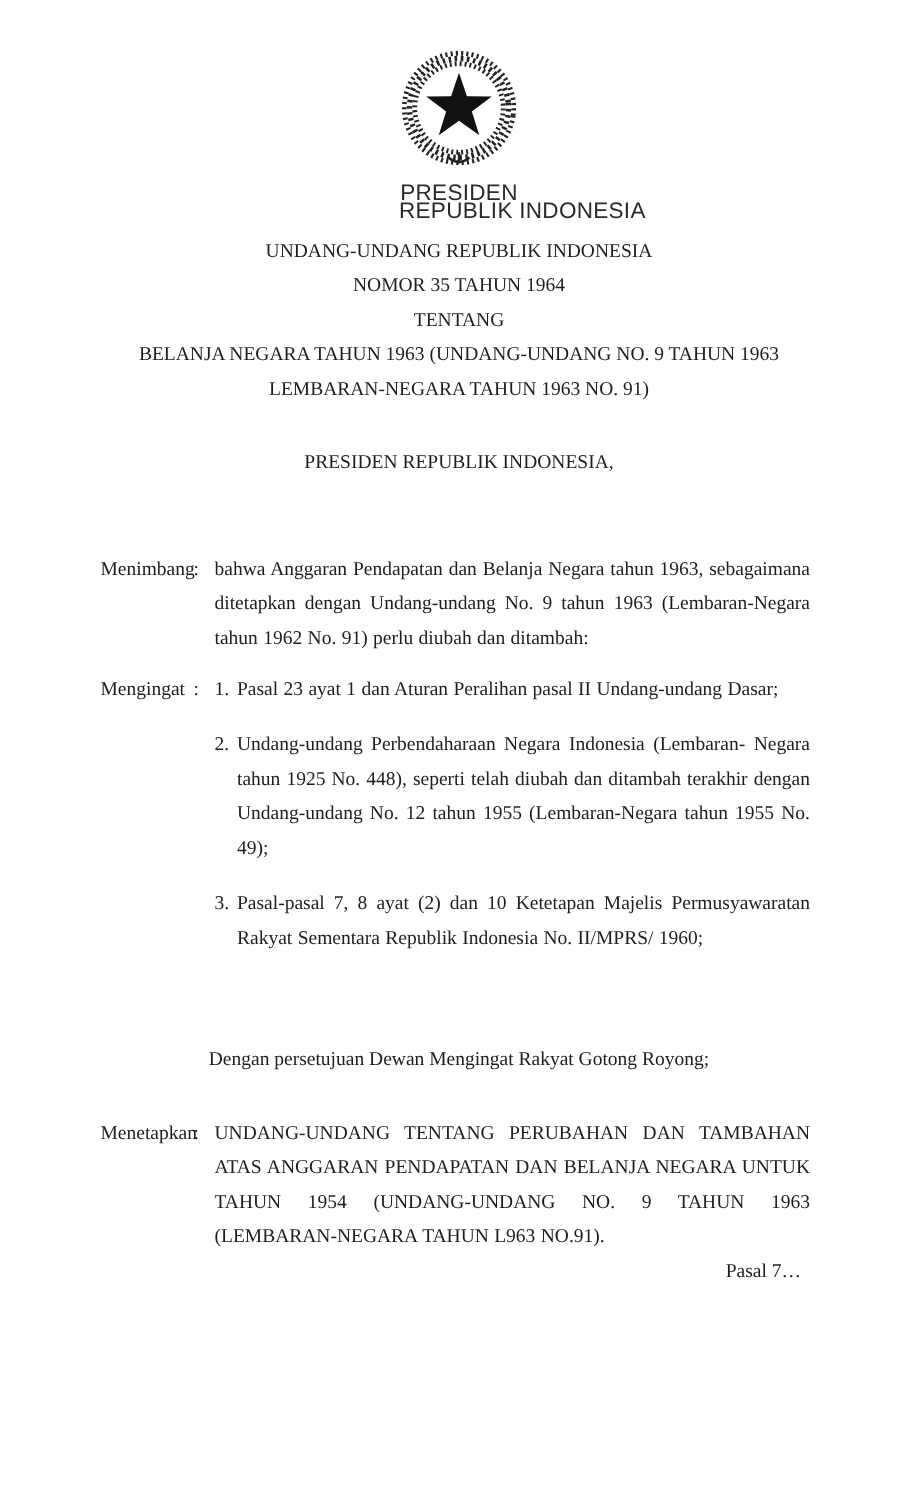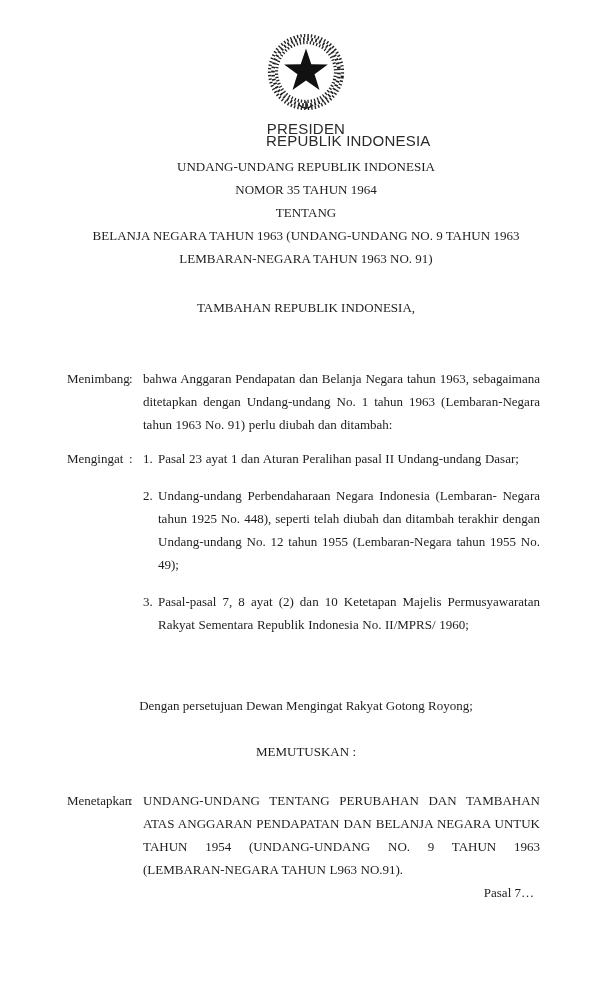--- a/index.html
+++ b/index.html
@@ -69,26 +69,26 @@
   </div>
 
   <div class="title-block">
     <div>UNDANG-UNDANG REPUBLIK INDONESIA</div>
     <div>NOMOR 35 TAHUN 1964</div>
     <div>TENTANG</div>
     <div>BELANJA NEGARA TAHUN 1963 (UNDANG-UNDANG NO. 9 TAHUN 1963</div>
     <div>LEMBARAN-NEGARA TAHUN 1963 NO. 91)</div>
   </div>
 
-  <div class="salutation">TAMBAHAN REPUBLIK INDONESIA,</div>
+  <div class="salutation">PRESIDEN REPUBLIK INDONESIA,</div>
 
   <div class="row row-menimbang">
     <div class="lbl">Menimbang</div>
     <div class="sep">:</div>
-    <div class="just">bahwa Anggaran Pendapatan dan Belanja Negara tahun 1963, sebagaimana ditetapkan dengan Undang-undang No. 1 tahun 1963 (Lembaran-Negara tahun 1963 No. 91) perlu diubah dan ditambah:</div>
+    <div class="just">bahwa Anggaran Pendapatan dan Belanja Negara tahun 1963, sebagaimana ditetapkan dengan Undang-undang No. 9 tahun 1963 (Lembaran-Negara tahun 1962 No. 91) perlu diubah dan ditambah:</div>
   </div>
 
   <div class="row row-mengingat">
     <div class="lbl">Mengingat</div>
     <div class="sep">:</div>
     <div>
       <div class="item">
         <div>1.</div>
         <div class="just">Pasal 23 ayat 1 dan Aturan Peralihan pasal II Undang-undang Dasar;</div>
       </div>
@@ -98,21 +98,20 @@
       </div>
       <div class="item">
         <div>3.</div>
         <div class="just">Pasal-pasal 7, 8 ayat (2) dan 10 Ketetapan Majelis Permusyawaratan Rakyat Sementara Republik Indonesia No. II/MPRS/ 1960;</div>
       </div>
     </div>
   </div>
 
   <div class="agreement">Dengan persetujuan Dewan Mengingat Rakyat Gotong Royong;</div>
 
-  <div class="decision">MEMUTUSKAN :</div>
 
   <div class="row row-menetapkan">
     <div class="lbl">Menetapkan</div>
     <div class="sep">:</div>
     <div class="just">UNDANG-UNDANG TENTANG PERUBAHAN DAN TAMBAHAN ATAS ANGGARAN PENDAPATAN DAN BELANJA NEGARA UNTUK TAHUN 1954 (UNDANG-UNDANG NO. 9 TAHUN 1963 (LEMBARAN-NEGARA TAHUN L963 NO.91).</div>
   </div>
 
   <div class="footer-note">Pasal 7…</div>
 
 </div>

